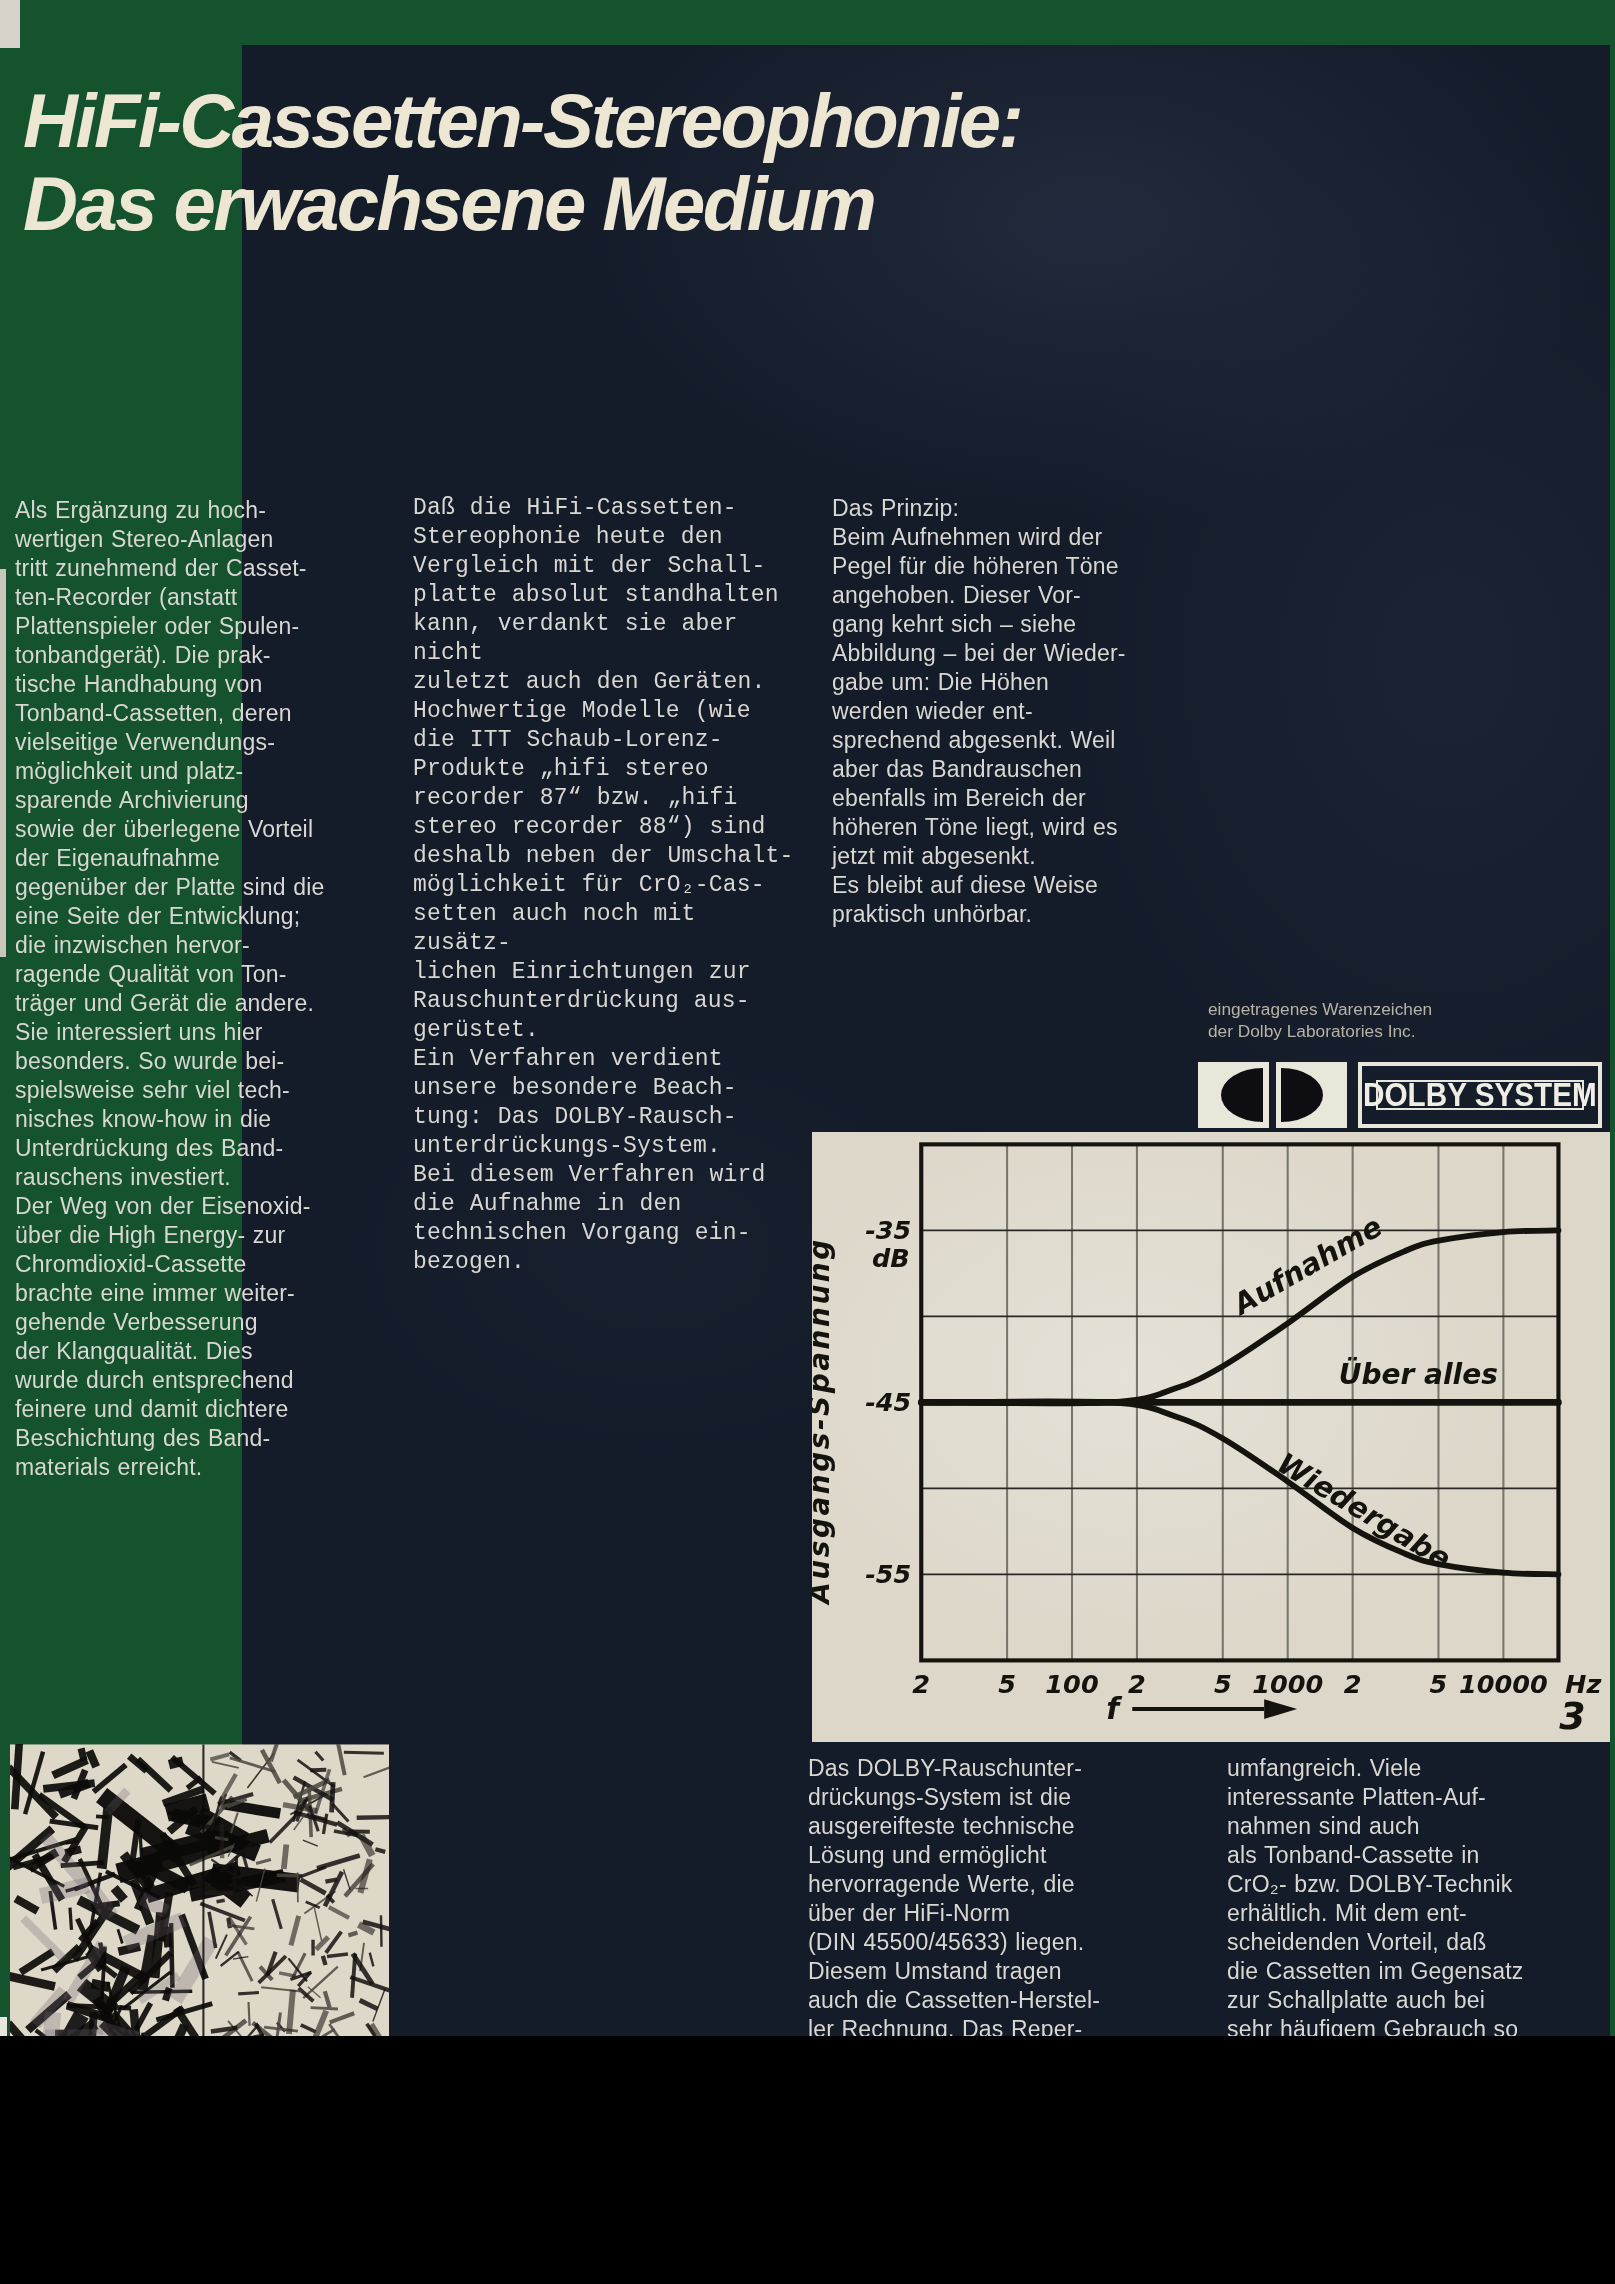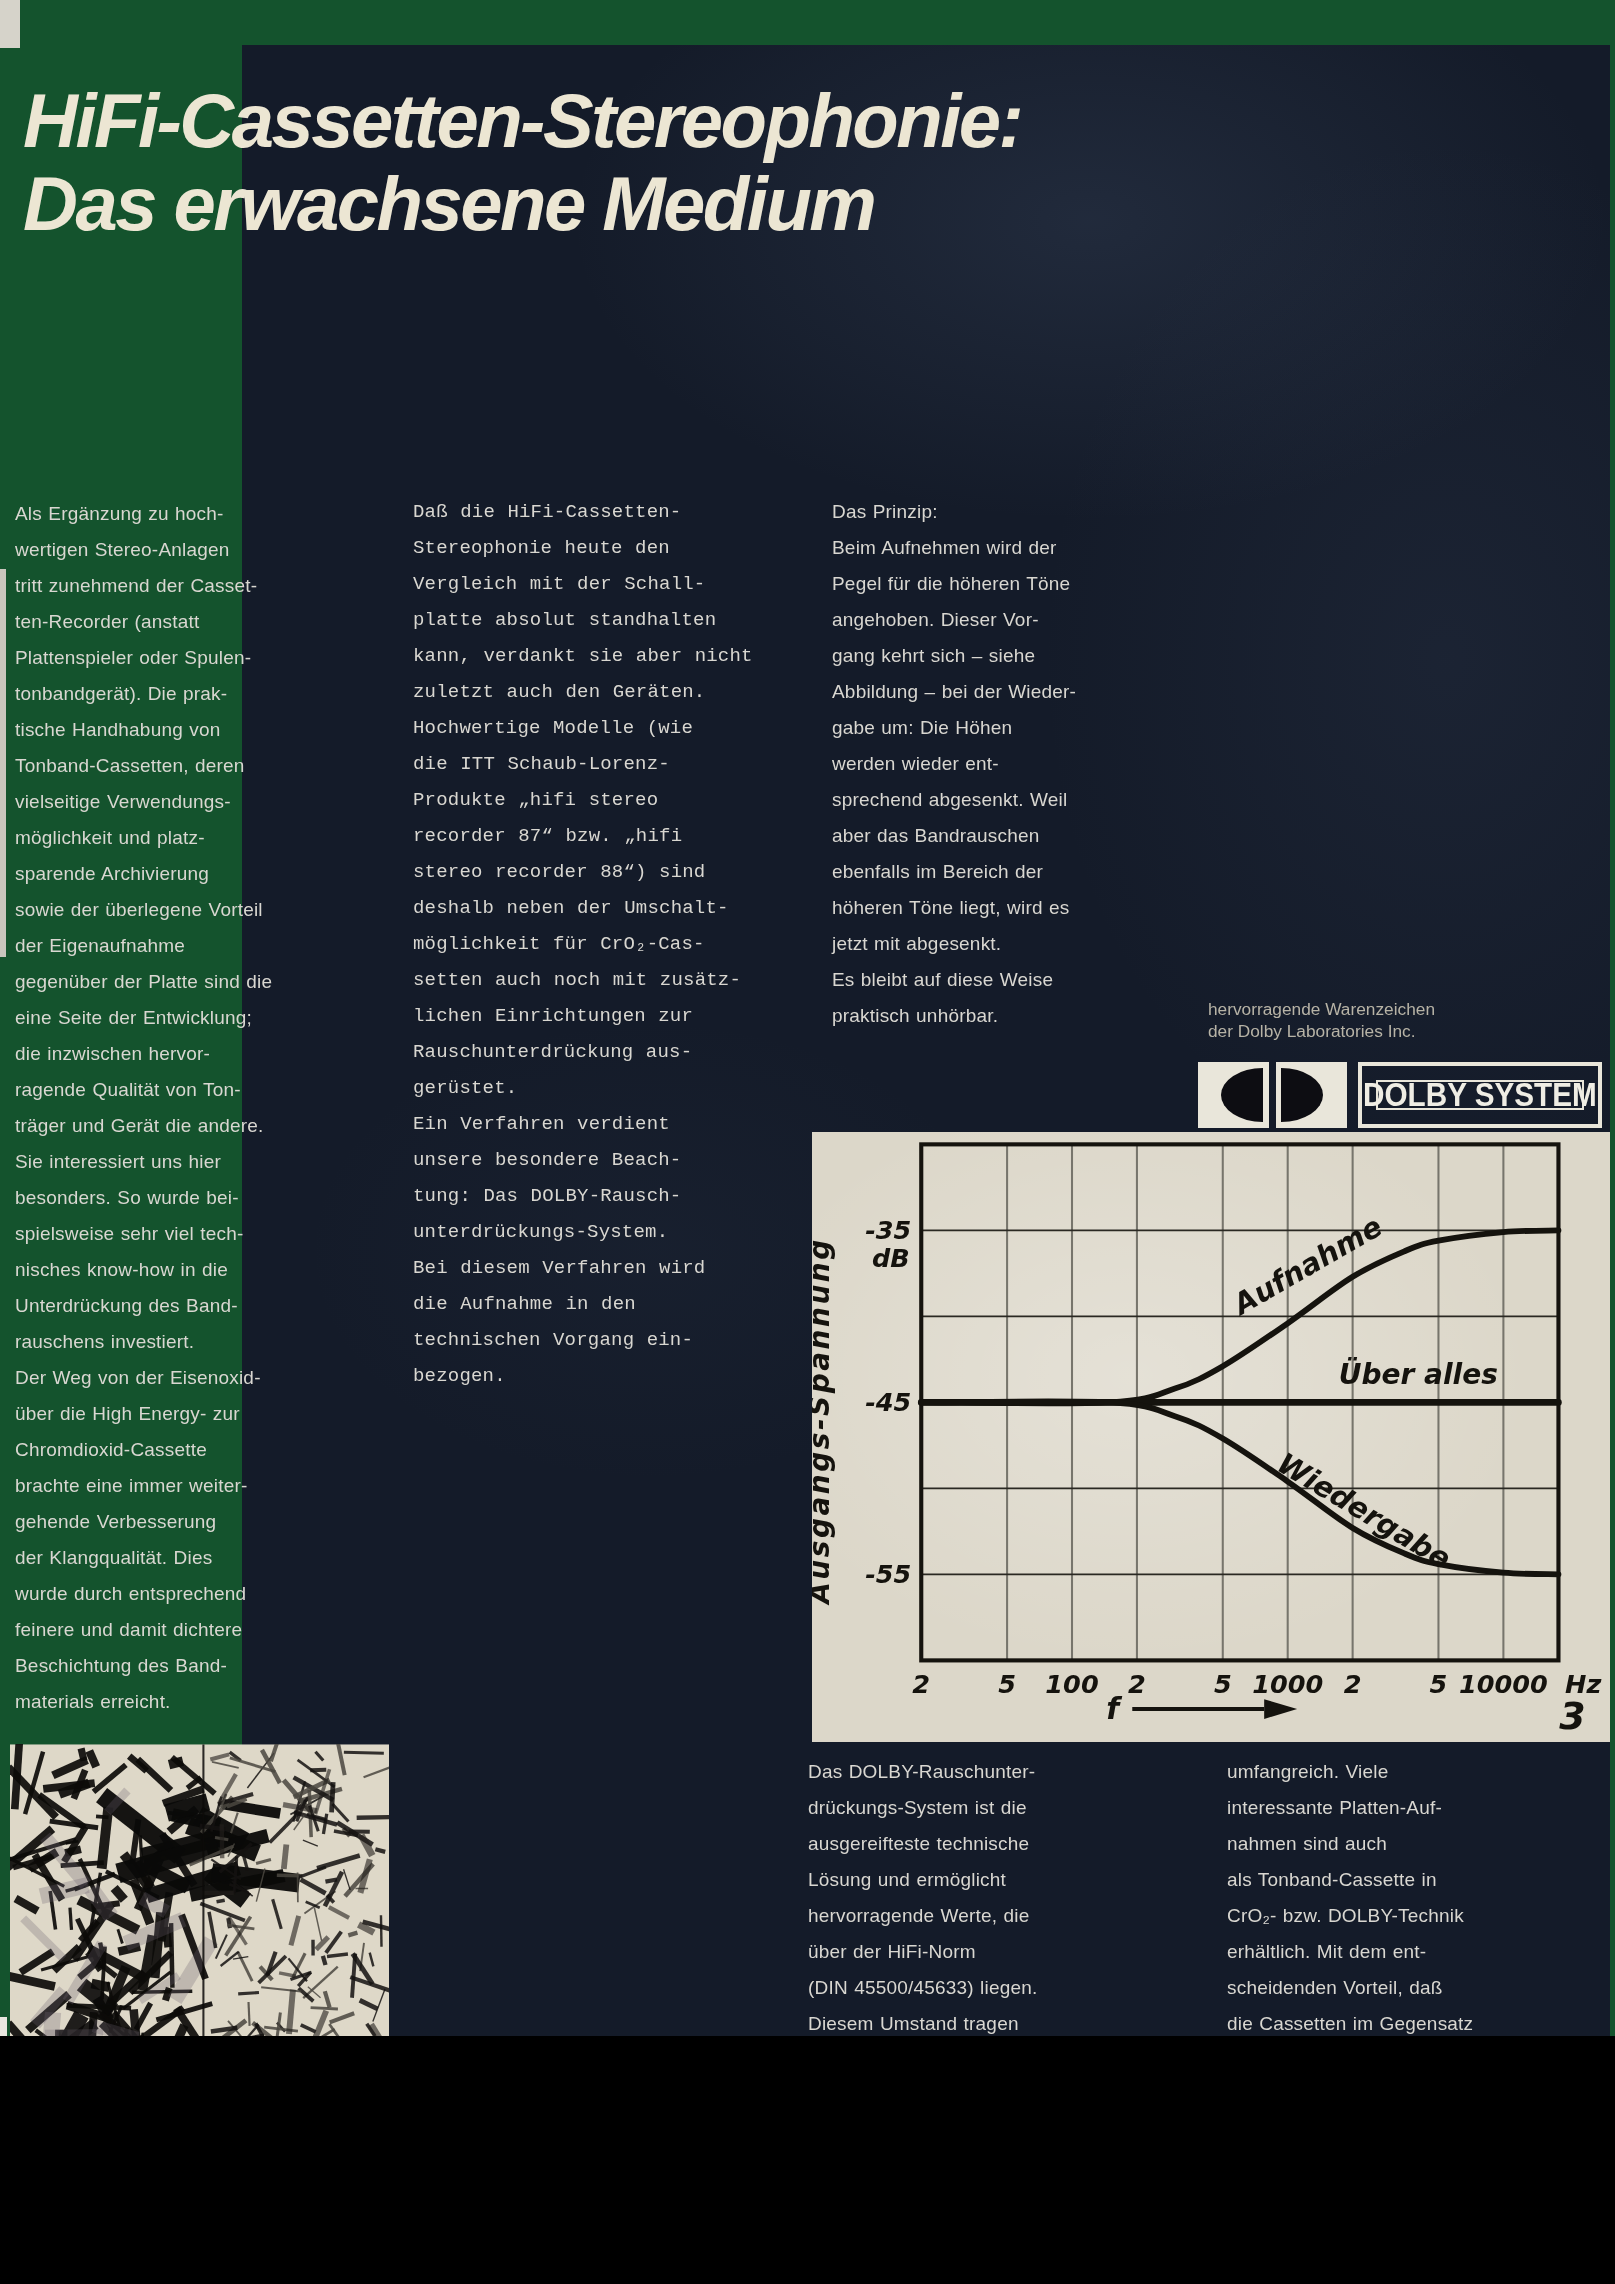--- a/index.html
+++ b/index.html
@@ -13,21 +13,21 @@
       radial-gradient(ellipse 495px 330px at 30% 55%, rgba(70,85,110,.08), transparent 70%);}
   
   .art-corner{position:absolute;left:0;top:0;width:20px;height:48px;background:#d6d3ca;}
   .art-sliver1{position:absolute;left:0;top:569px;width:5.8px;height:388px;background:#c9c6bd;}
   .art-sliver2{position:absolute;left:0;top:2017px;width:7.4px;height:132px;background:#e8e6df;}
   .band-bl{position:absolute;left:0;top:2237px;width:746px;height:47px;background:#d9d5cb;}
   .band-br{position:absolute;left:746px;top:2237px;width:869px;height:47px;background:#474c58;}
 
   .title{position:absolute;left:23px;top:79px;font-size:76px;line-height:83px;font-weight:bold;
          font-style:italic;color:#ece6d3;letter-spacing:-2.5px;white-space:nowrap;}
-  .body-col{position:absolute;font-size:19px;line-height:36px;color:#d9d7d1;
+  .body-col{position:absolute;font-size:23px;line-height:29px;color:#d9d7d1;
             white-space:pre-line;letter-spacing:0.2px;word-spacing:0.8px;}
   .col1{left:15px;top:496px;width:381px;}
   .col2{left:413px;top:494px;width:386px;font-family:Liberation Mono, monospace;}
   .col3{left:808px;top:494px;width:381px;margin-left:24px;}
   .col4{left:1207px;top:520px;width:401px;}
   .colBL{left:808px;top:1754px;width:386px;}
   .colBR{left:1207px;top:1754px;width:401px;margin-left:20px;}
 
   .trademark{position:absolute;left:1208px;top:998px;font-size:17.3px;line-height:22px;
              color:#b7b3a6;white-space:pre-line;}
@@ -159,21 +159,21 @@
 als Tonband-Cassette in
 CrO₂- bzw. DOLBY-Technik
 erhältlich. Mit dem ent-
 scheidenden Vorteil, daß
 die Cassetten im Gegensatz
 zur Schallplatte auch bei
 sehr häufigem Gebrauch so
 gut wie keiner Abnutzung
 unterliegen.</div>
 
-  <div class="trademark">hervorragende Warenzeichen
+  <div class="trademark">eingetragenes Warenzeichen
 der Dolby Laboratories Inc.</div>
 
   <div class="dolby-row">
     <div class="dbox">
       <div class="dshape left-d"></div>
     </div>
     <div class="dbox">
       <div class="dshape right-d"></div>
     </div>
     <div class="dsys">

